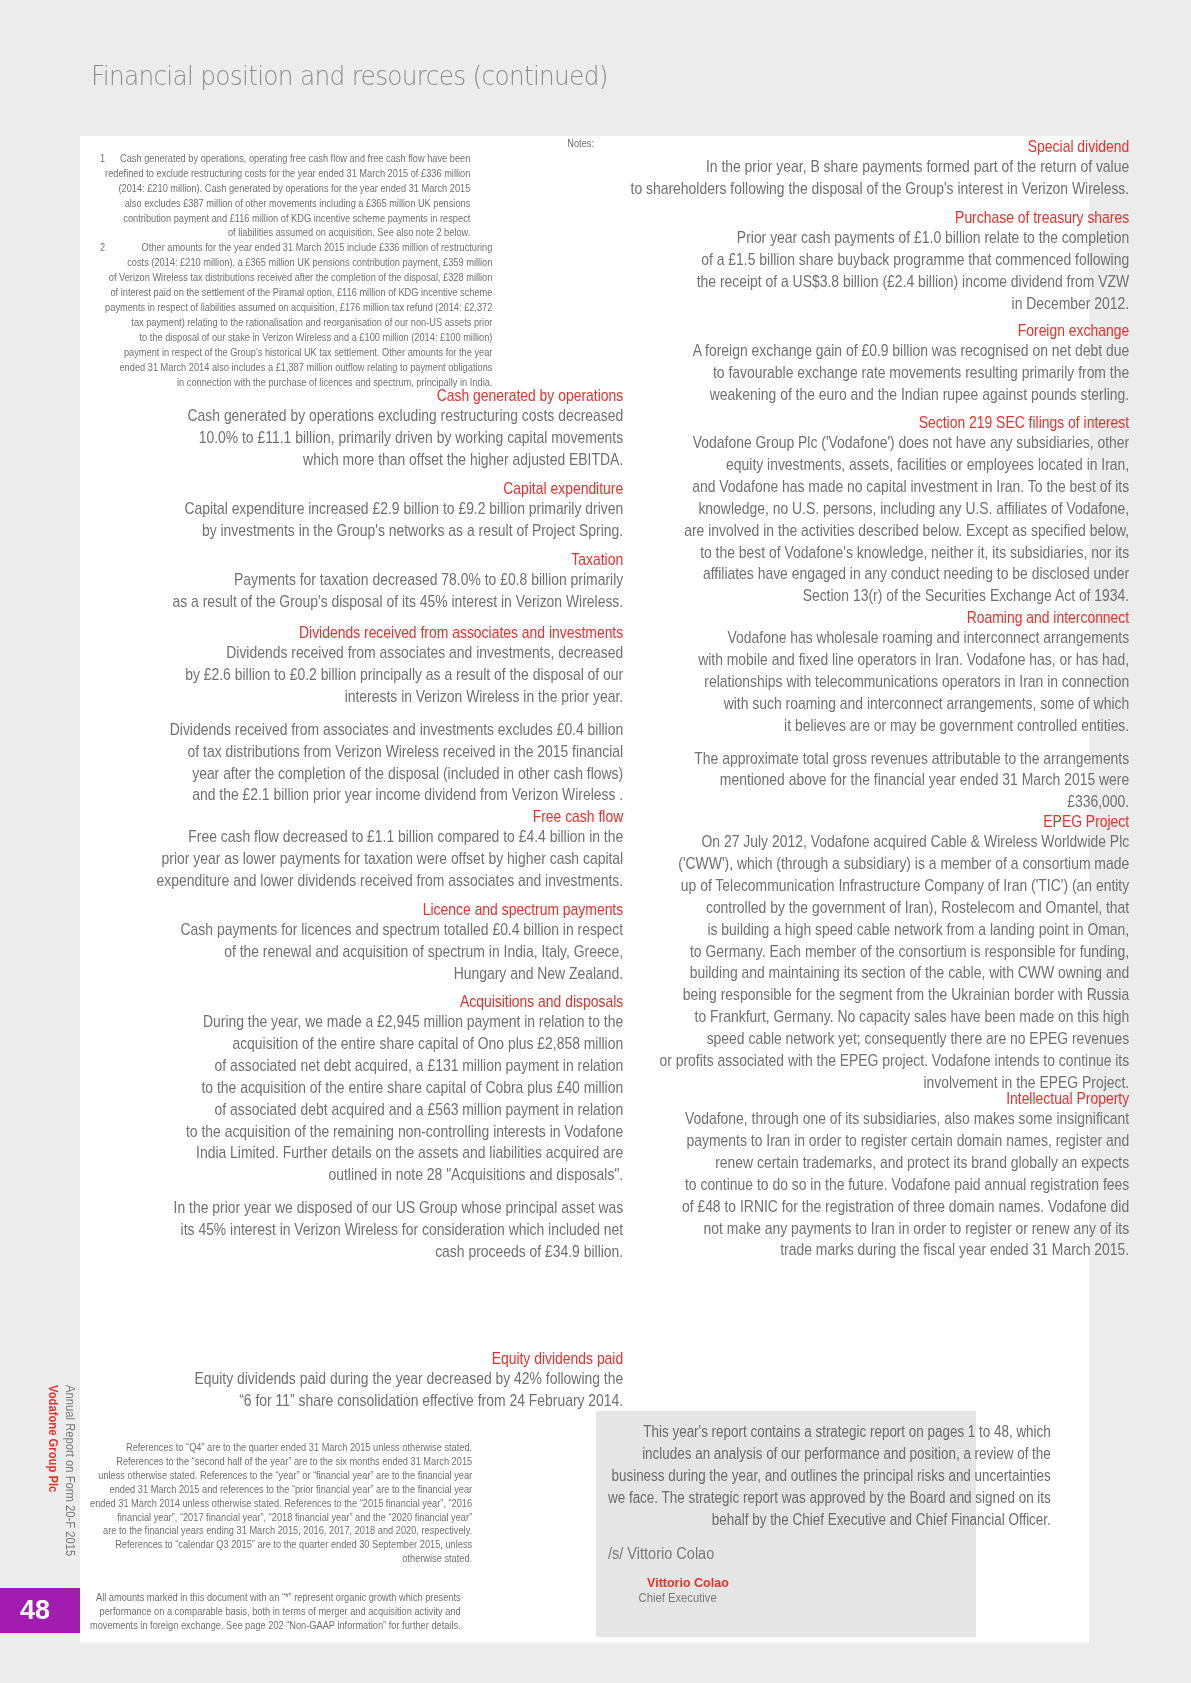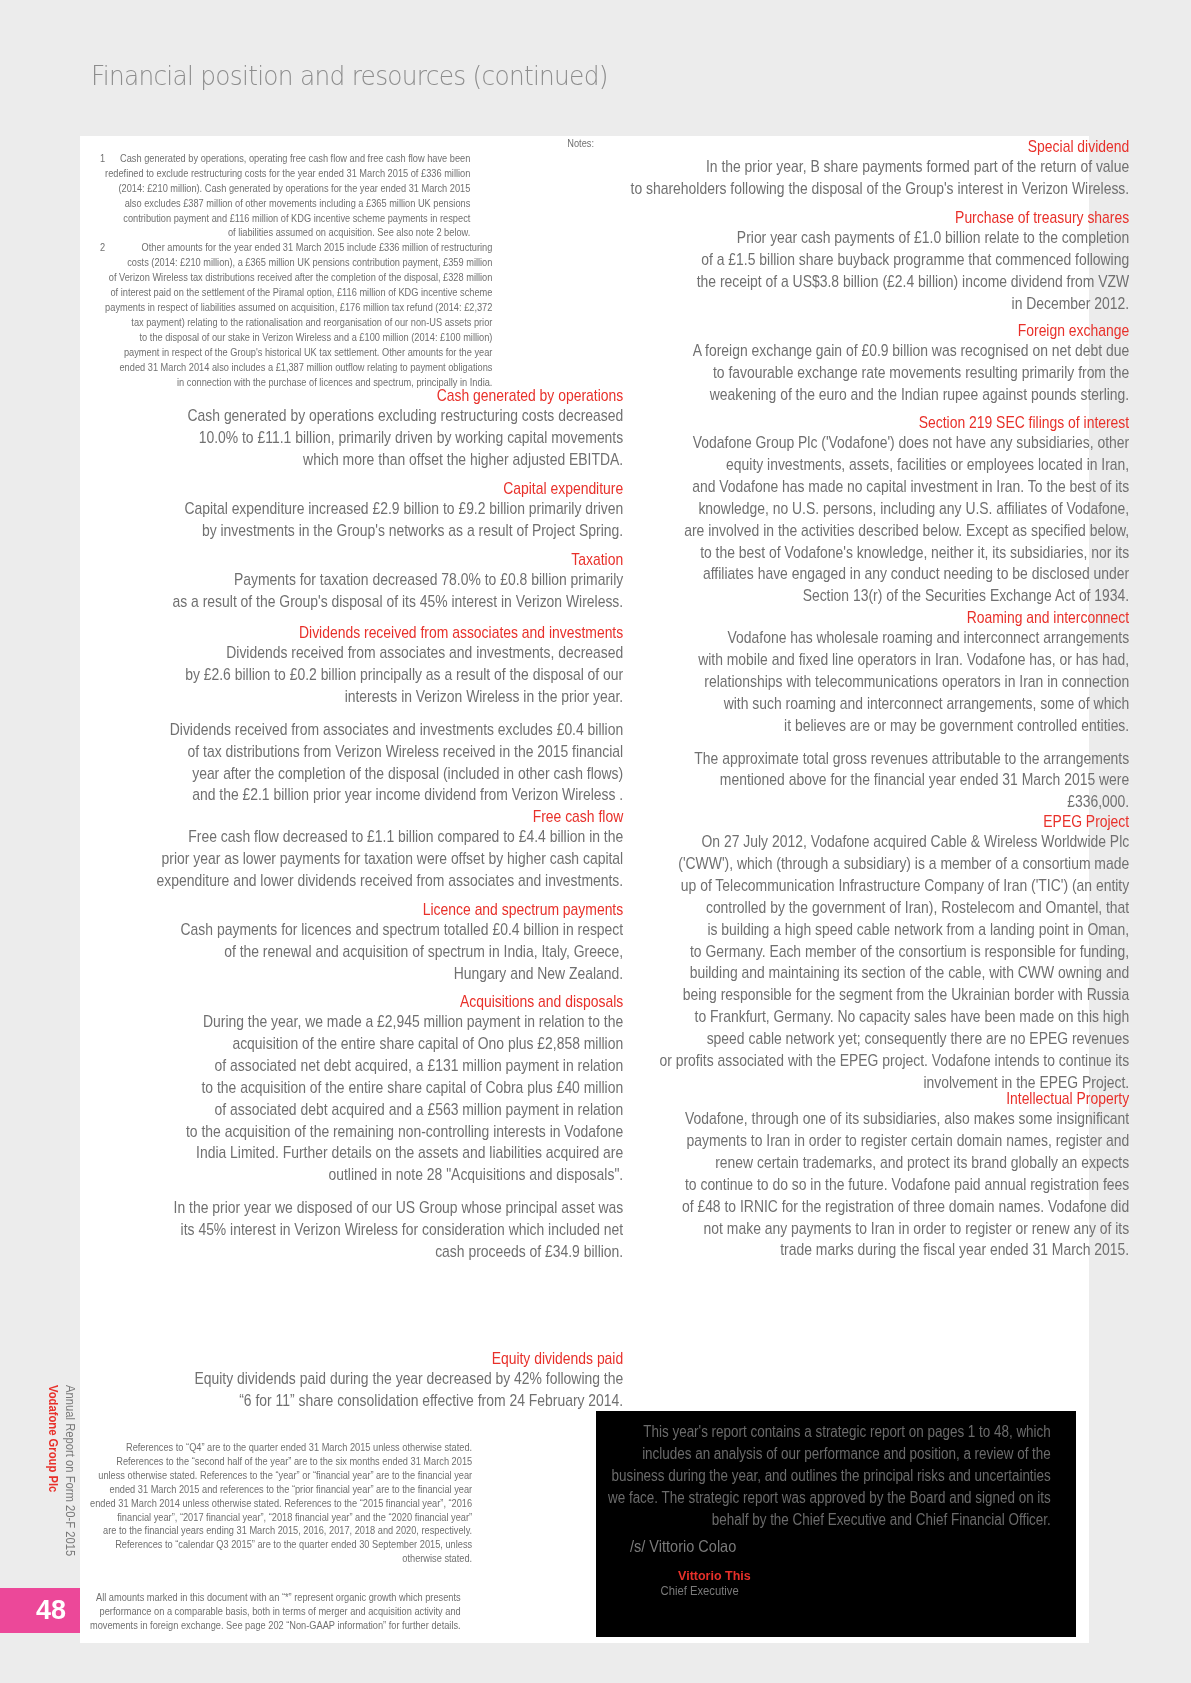--- a/index.html
+++ b/index.html
@@ -68,29 +68,29 @@
   .small-refs {
     position: absolute; left: 0;
     font-size: 11px; line-height: 13.9px; color: #707070;
     white-space: pre;
   }
 
   
   .sig-box {
     position: absolute;
     left: 516px; top: 1275px;
-    width: 480px; height: 226px;
-    background: #000000;
+    width: 380px; height: 226px;
+    background: #e5e5e5;
   }
   .sig-text {
     position: absolute; left: 12px; top: 10px;
     font-size: 16px; line-height: 21.9px; color: #6b6b6b; white-space: pre;
     transform: scaleX(0.84); transform-origin: left top;
   }
-  .sig-col { position: absolute; top: 124px; margin-left: 22px; }
+  .sig-col { position: absolute; top: 131px; }
   .sig-col.a { left: 12px; }
   .sig-col.b { left: 253px; }
   .sig-line { font-size: 16.5px; color: #7a7a7a; line-height: 22px; white-space: nowrap; transform: scaleX(0.88); transform-origin: left top; }
   .sig-name { margin-top: 12px; font-size: 12.5px; font-weight: bold; color: #e8302a; line-height: 15px; white-space: nowrap; }
   .sig-role { font-size: 12.5px; color: #7a7a7a; line-height: 15px; white-space: nowrap; transform: scaleX(0.9); transform-origin: left top; }
   .sig-date { margin-top: 9px; font-size: 12.5px; color: #7a7a7a; line-height: 15px; white-space: nowrap; transform: scaleX(0.9); transform-origin: left top; }
 
   
   .side-brand {
     position: absolute;
@@ -102,25 +102,25 @@
   .side-company {
     font-size: 12.5px; font-weight: bold; color: #e8302a;
   }
   .side-report {
     font-size: 12.5px; color: #777;
   }
   .page-number {
     position: absolute;
     left: 0; top: 1588px;
     width: 80px; height: 45px;
-    background: #ec4899;
+    background: #a21caf;
     color: #ffffff;
     font-size: 27px; font-weight: bold;
     text-align: right;
-    padding-right: 14px;
+    padding-right: 30px;
     line-height: 45px;
   }
 </style>
 </head>
 <body>
 
 <div class="page-title">Financial position and resources (continued)</div>
 
 <div class="panel">
 
@@ -311,21 +311,21 @@
   </div>
 
   <div class="sig-box">
     <div class="sig-text">This year's report contains a strategic report on pages 1 to 48, which
 includes an analysis of our performance and position, a review of the
 business during the year, and outlines the principal risks and uncertainties
 we face. The strategic report was approved by the Board and signed on its
 behalf by the Chief Executive and Chief Financial Officer.</div>
     <div class="sig-col a">
       <div class="sig-line">/s/ Vittorio Colao</div>
-      <div class="sig-name">Vittorio This</div>
+      <div class="sig-name">Vittorio Colao</div>
       <div class="sig-role">Chief Executive</div>
     </div>
   </div>
 </div>
 
 <div class="side-brand">
   <div style="transform: rotate(180deg); transform-origin: center; display:flex; flex-direction:column; position:relative; left:-195px; top:-36px; width:195px;">
   </div>
 </div>
 <div style="position:absolute; left:38px; top:1385px; width:40px; height:188px;">

